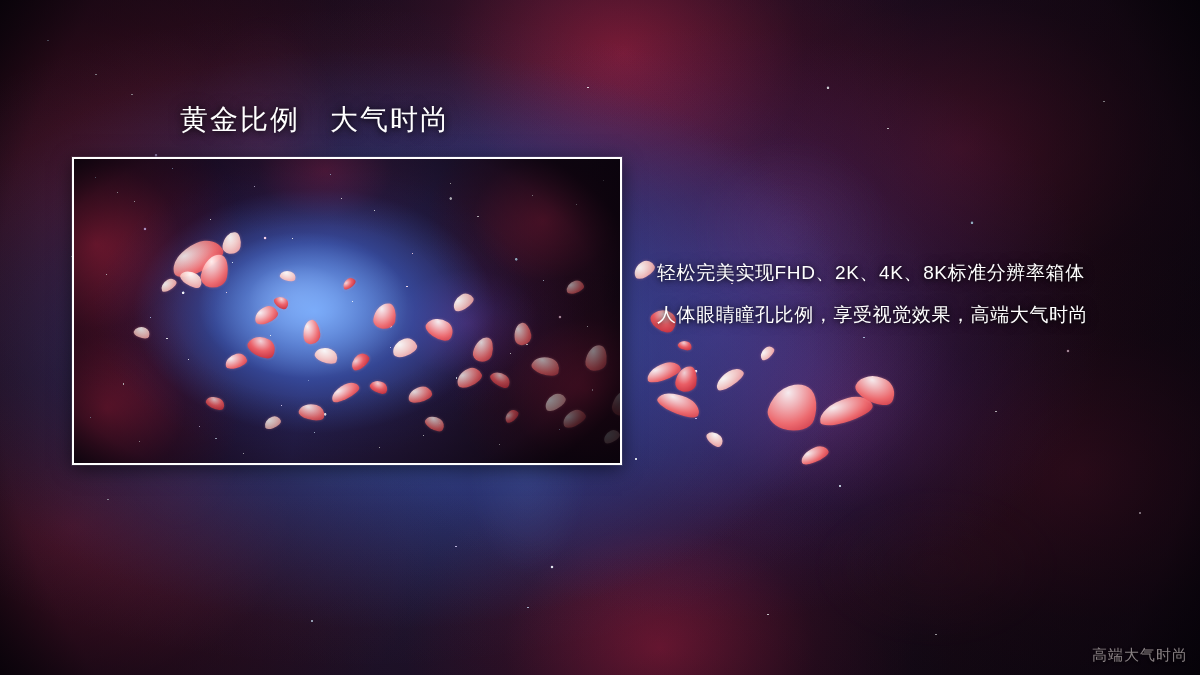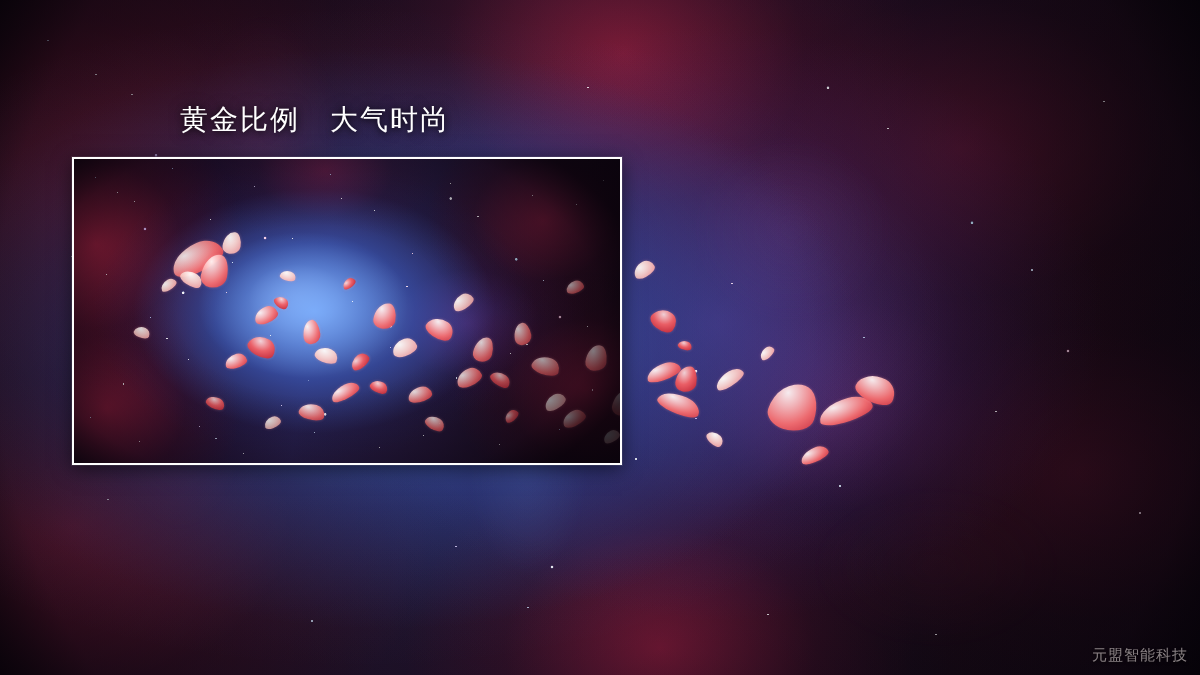--- a/index.html
+++ b/index.html
@@ -263,17 +263,19 @@
           <div class="petal pale" style="left: 60px; top: 168px; width: 16px; height: 11px; transform: rotate(22deg);"></div>
           <div class="petal dark" style="left: 430px; top: 252px; width: 15px; height: 10px; transform: rotate(-38deg);"></div>
           <div class="petal" style="left: 539px; top: 231px; width: 20px; height: 26px; transform: rotate(12deg);"></div>
           <div class="petal pale" style="left: 529px; top: 272px; width: 17px; height: 11px; transform: rotate(-26deg);"></div>
         </div>
       <div class="fi-vignette"></div>
     </div>
   </div>
 
   <div id="body-copy">
+    <div class="line">轻松完美实现FHD、2K、4K、8K标准分辨率箱体</div>
+    <div class="line">人体眼睛瞳孔比例，享受视觉效果，高端大气时尚</div>
   </div>
 
-  <div id="watermark">元盟智能科技</div>
+  <div id="watermark">高端大气时尚</div>
 
 </div>
 
 </body></html>

